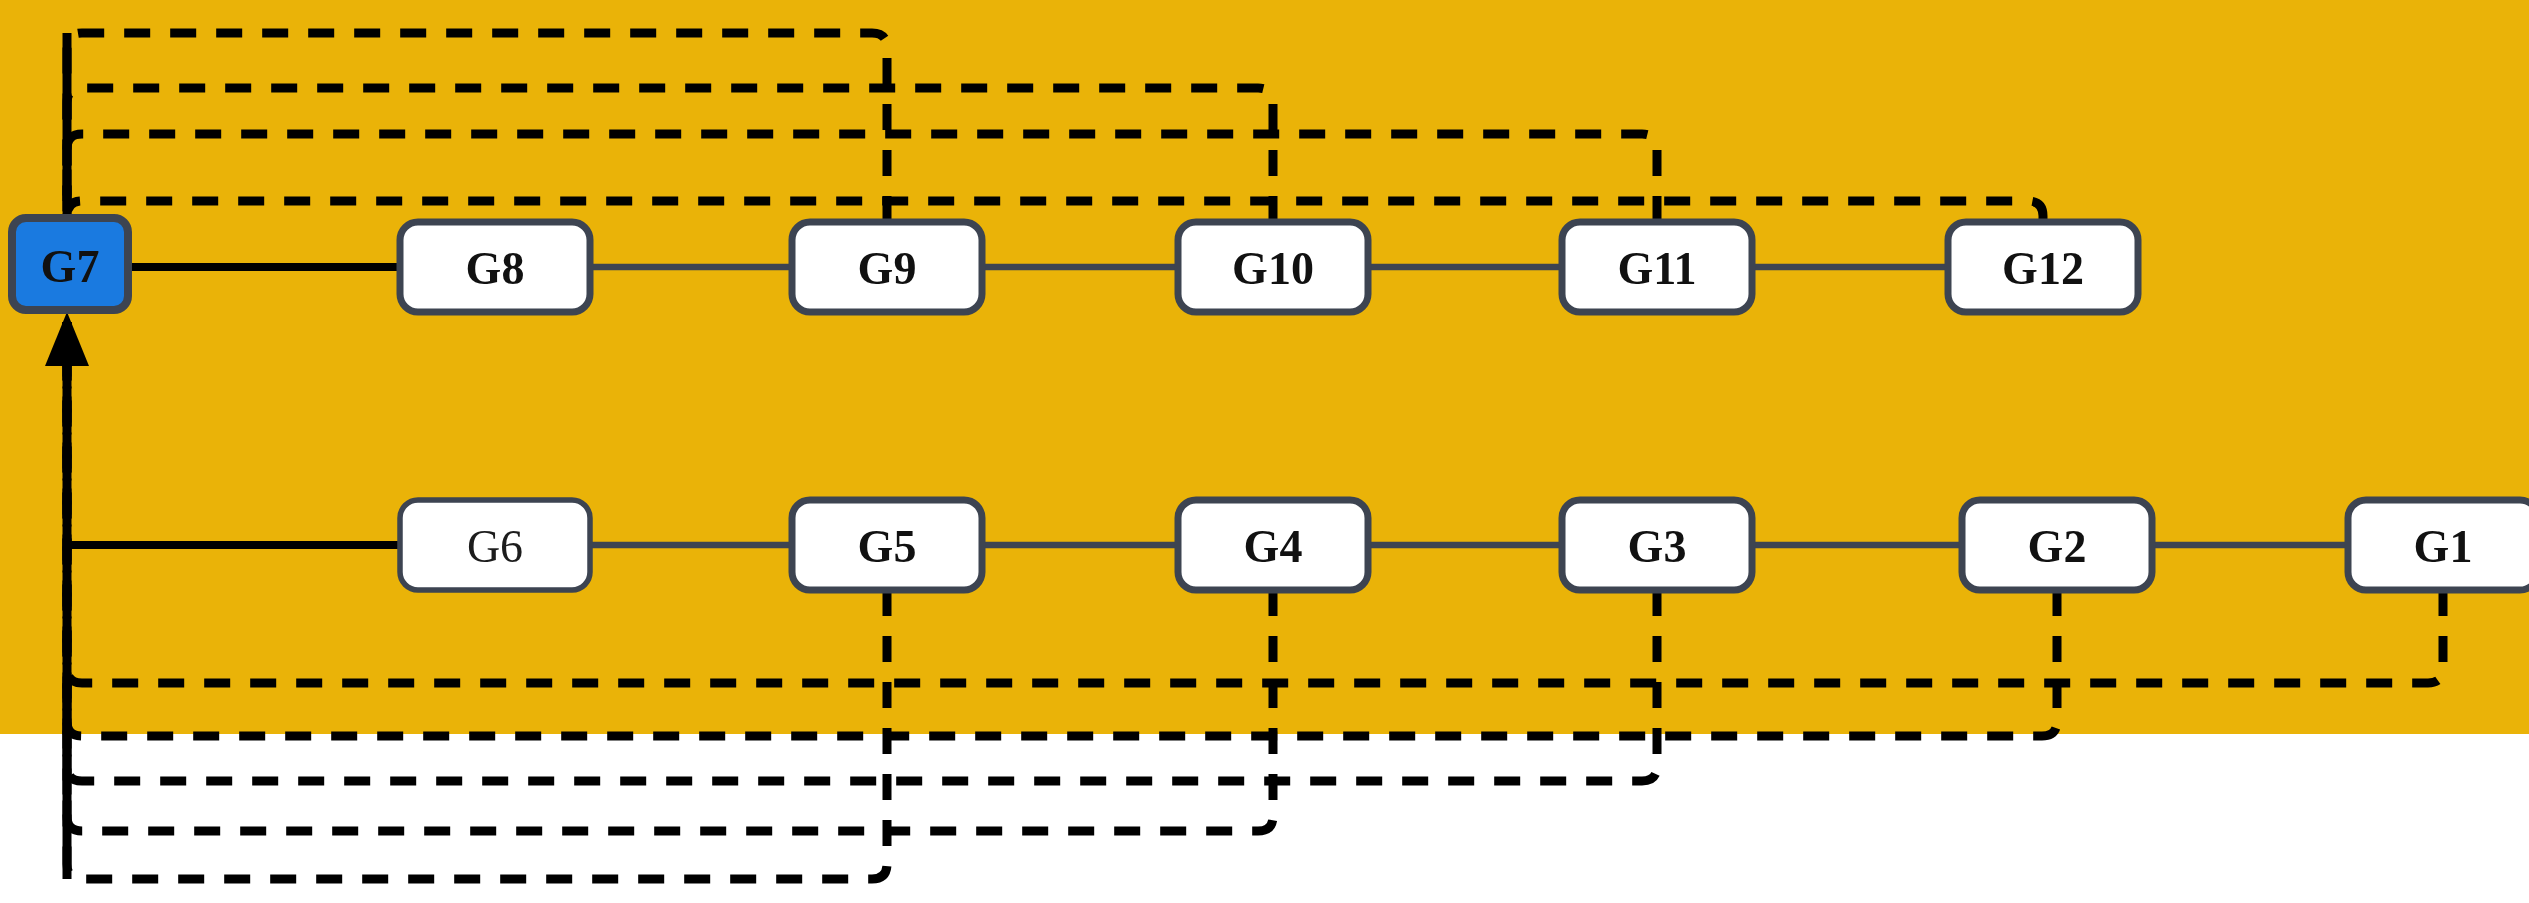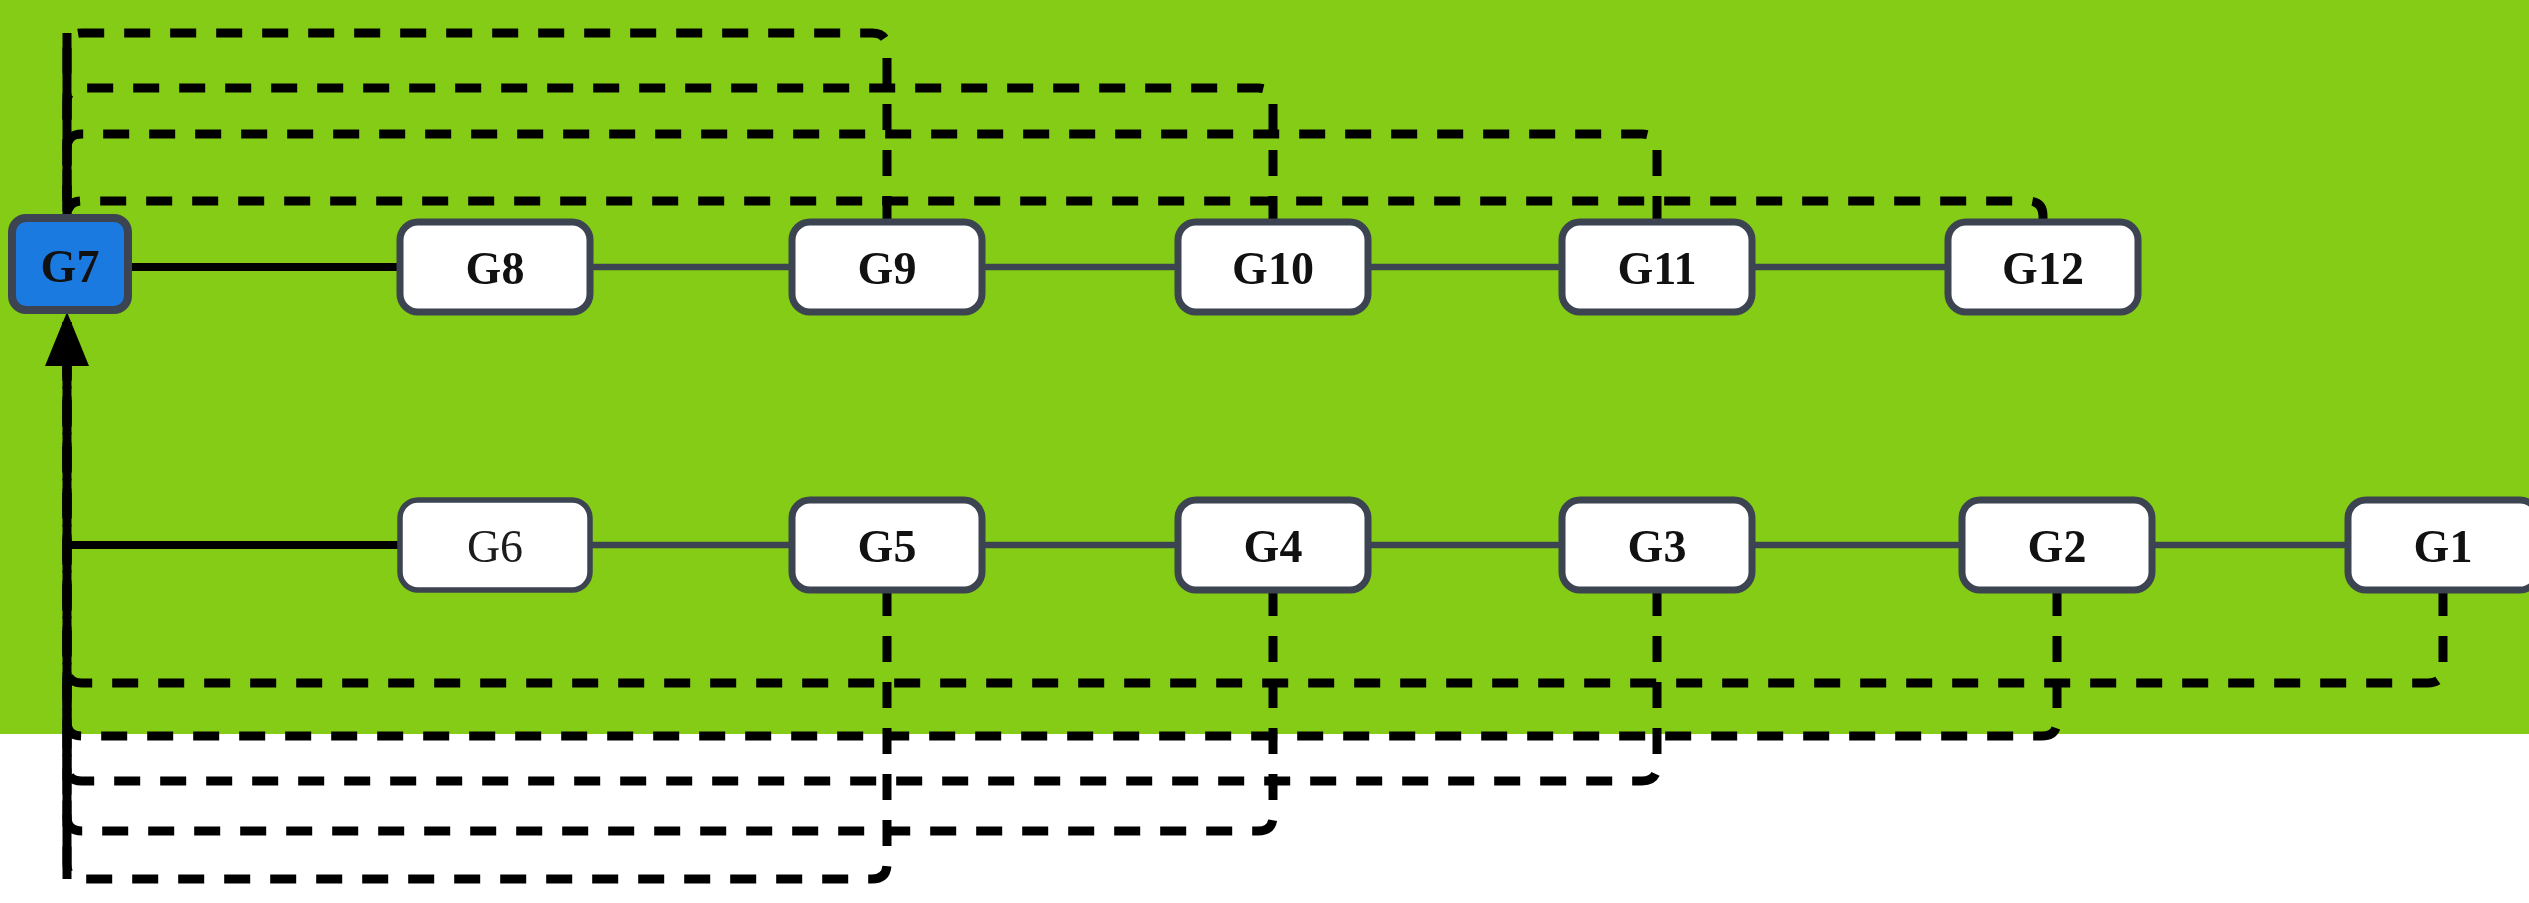--- a/index.html
+++ b/index.html
@@ -10,21 +10,21 @@
   body {
     width: 2529px;
     height: 903px;
     font-family: "Liberation Serif", "DejaVu Serif", serif;
     overflow: hidden;
   }
   #diagram-root {
     position: relative;
     width: 2529px;
     height: 734px;
-    background: #84cc16;
+    background: #eab308;
   }
   svg.diagram-canvas {
     position: absolute;
     top: 0;
     left: 0;
     width: 2529px;
     height: 903px;
     display: block;
   }
   .node-rect {

